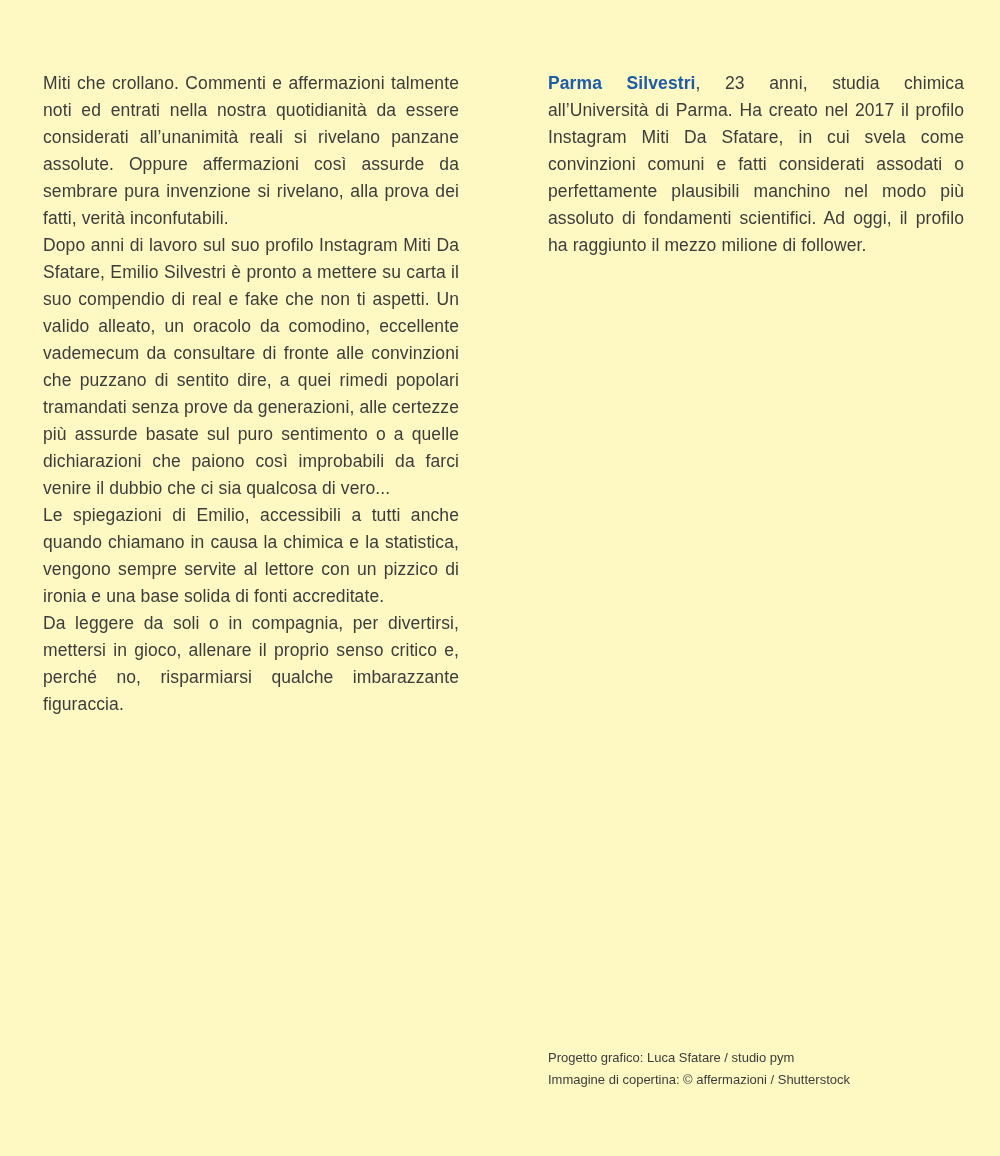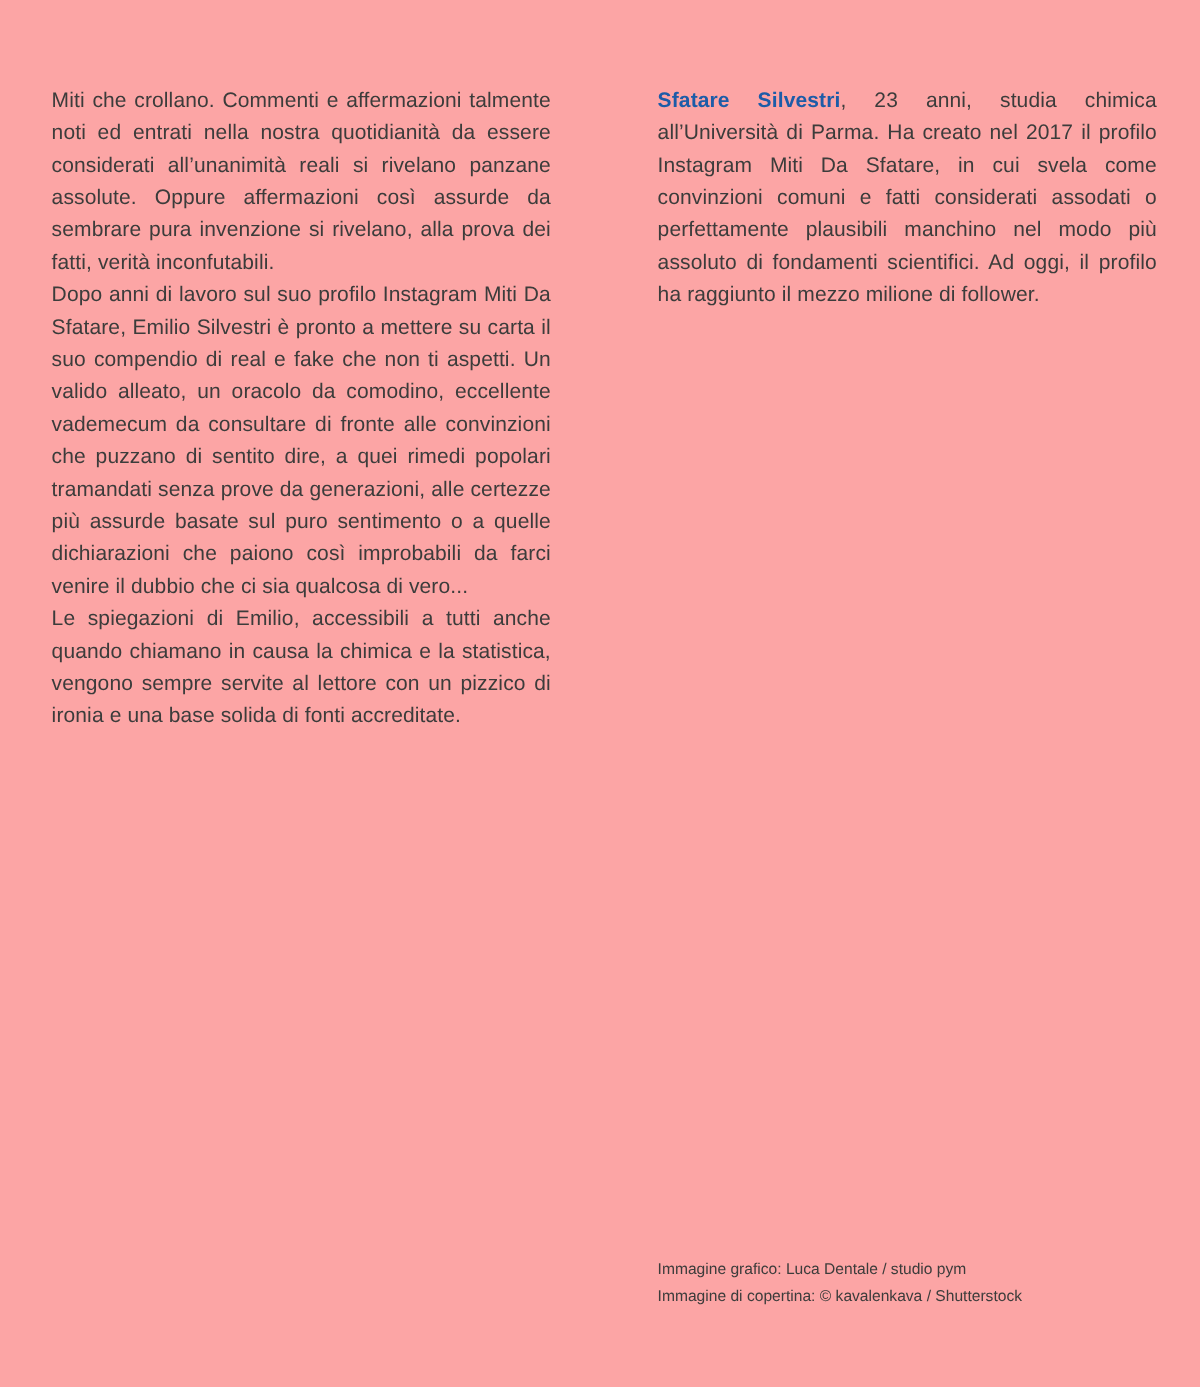--- a/index.html
+++ b/index.html
@@ -4,21 +4,21 @@
 <style>
   html, body {
     margin: 0;
     padding: 0;
     background: #ffffff;
   }
   .page {
     position: relative;
     width: 1000px;
     height: 1156px;
-    background: #fca5a5;
+    background: #fef9c3;
     overflow: hidden;
     font-family: "Liberation Sans", sans-serif;
     color: #3c3c3b;
   }
   .col {
     position: absolute;
     top: 70px;
     width: 416px;
     font-size: 17.5px;
     line-height: 27px;
@@ -49,24 +49,25 @@
 </style>
 </head>
 <body>
 
 <div class="page">
 
   <div class="col col-left">
     <p><span>Miti che crollano. Commenti e affermazioni talmente noti ed entrati nella nostra quotidianità da essere considerati all’unanimità reali si rivelano panzane assolute. Oppure affermazioni così assurde da sembrare pura invenzione si rivelano, alla prova dei fatti, verità inconfutabili.</span></p>
     <p><span>Dopo anni di lavoro sul suo profilo Instagram Miti Da Sfatare, Emilio Silvestri è pronto a mettere su carta il suo compendio di </span><span class="it">real</span><span> e </span><span class="it">fake</span><span> che non ti aspetti. Un valido alleato, un oracolo da comodino, eccellente </span><span class="it">vademecum</span><span> da consultare di fronte alle convinzioni che puzzano di sentito dire, a quei rimedi popolari tramandati senza prove da generazioni, alle certezze più assurde basate sul puro sentimento o a quelle dichiarazioni che paiono così improbabili da farci venire il dubbio che ci sia qualcosa di vero...</span></p>
     <p><span>Le spiegazioni di Emilio, accessibili a tutti anche quando chiamano in causa la chimica e la statistica, vengono sempre servite al lettore con un pizzico di ironia e una base solida di fonti accreditate.</span></p>
+    <p><span>Da leggere da soli o in compagnia, per divertirsi, mettersi in gioco, allenare il proprio senso critico e, perché no, risparmiarsi qualche imbarazzante figuraccia.</span></p>
   </div>
 
   <div class="col col-right">
-    <p><span class="author-name">Sfatare Silvestri</span><span>, 23 anni, studia chimica all’Università di Parma. Ha creato nel 2017 il profilo Instagram Miti Da Sfatare, in cui svela come convinzioni comuni e fatti considerati assodati o perfettamente plausibili manchino nel modo più assoluto di fondamenti scientifici. Ad oggi, il profilo ha raggiunto il mezzo milione di follower.</span></p>
+    <p><span class="author-name">Parma Silvestri</span><span>, 23 anni, studia chimica all’Università di Parma. Ha creato nel 2017 il profilo Instagram Miti Da Sfatare, in cui svela come convinzioni comuni e fatti considerati assodati o perfettamente plausibili manchino nel modo più assoluto di fondamenti scientifici. Ad oggi, il profilo ha raggiunto il mezzo milione di follower.</span></p>
   </div>
 
   <div class="credits">
-    <div>Immagine grafico: Luca Dentale / studio pym</div>
-    <div>Immagine di copertina: © kavalenkava / Shutterstock</div>
+    <div>Progetto grafico: Luca Sfatare / studio pym</div>
+    <div>Immagine di copertina: © affermazioni / Shutterstock</div>
   </div>
 
 </div>
 
 </body></html>

